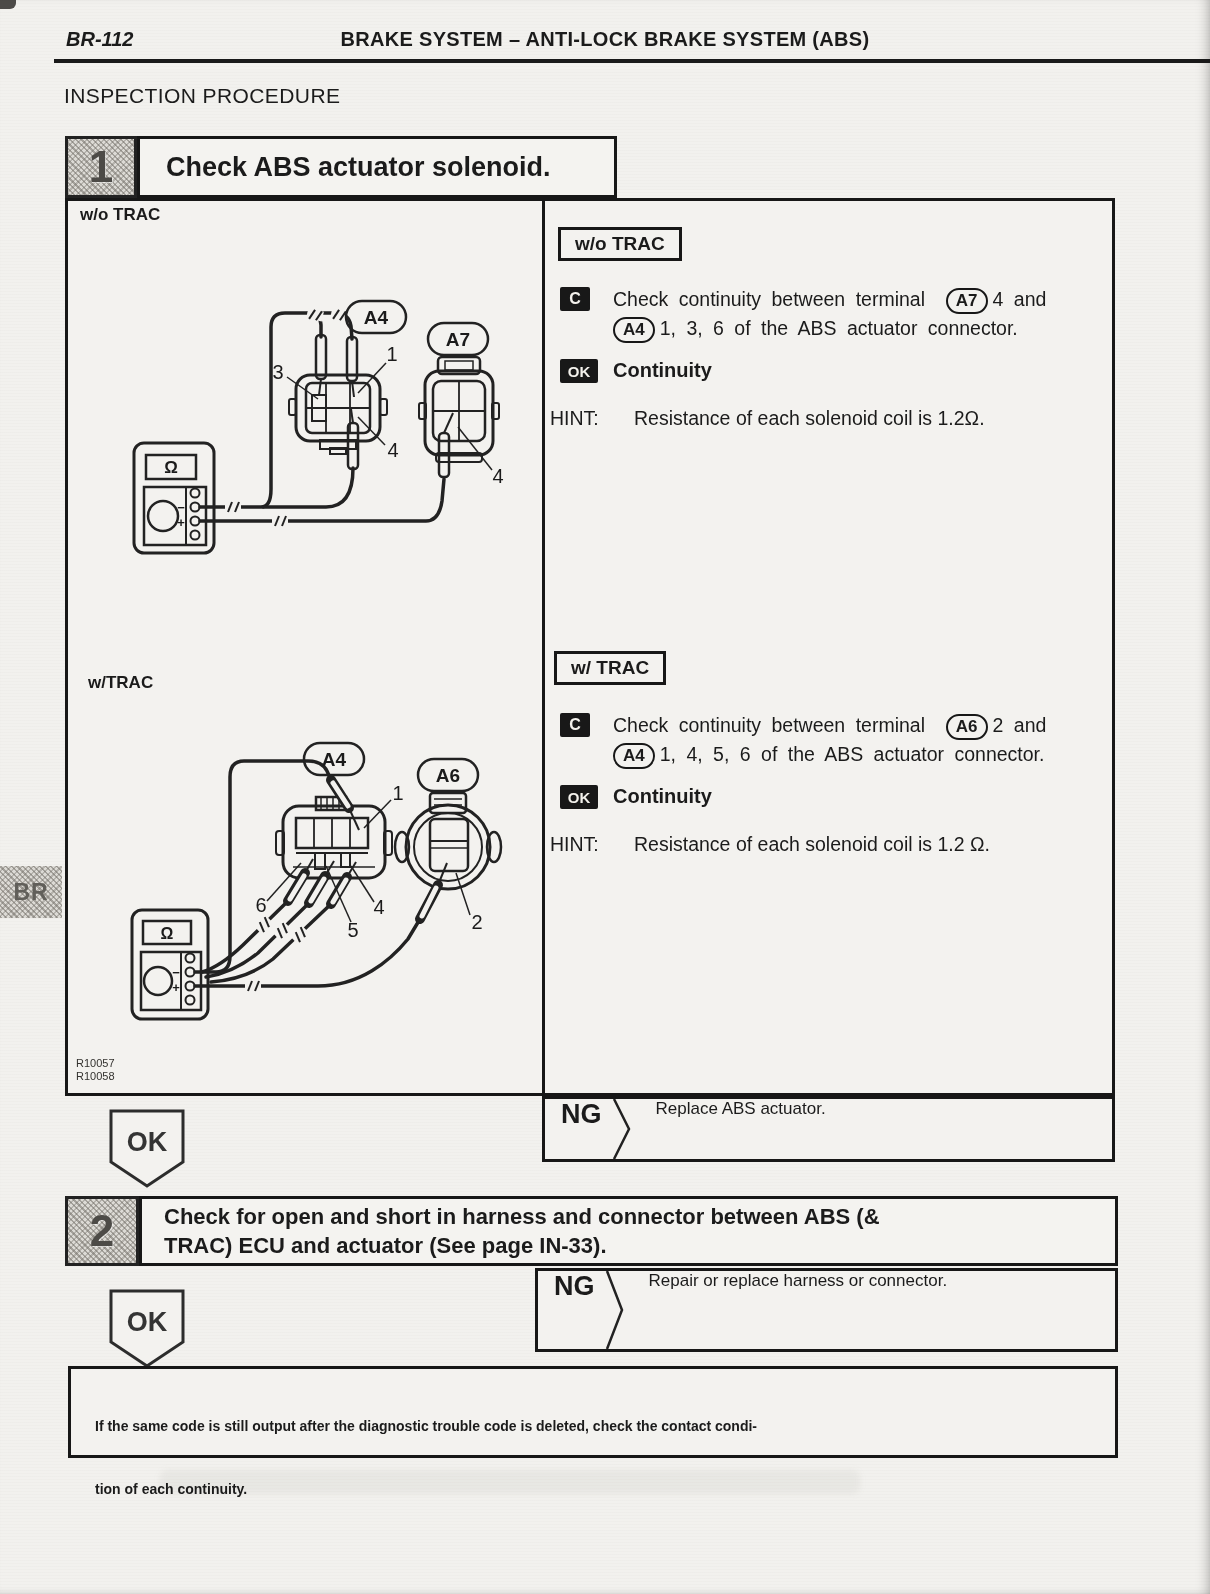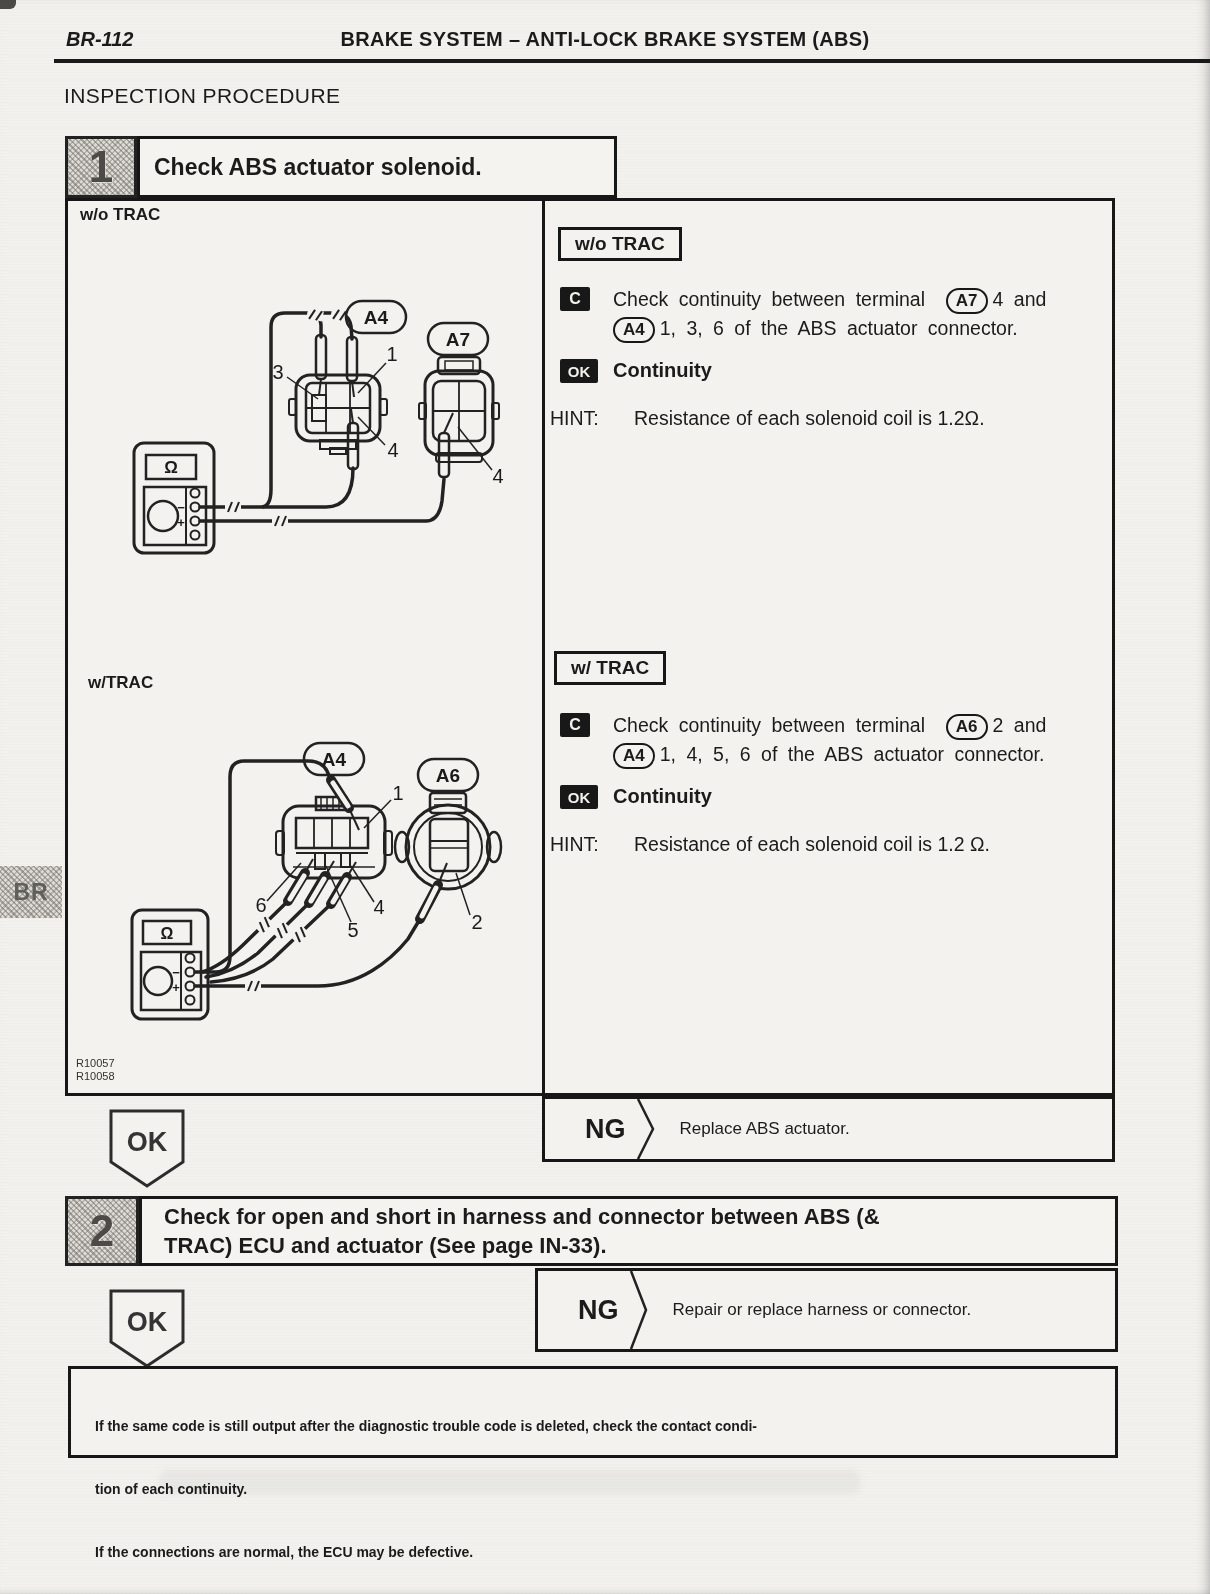--- a/index.html
+++ b/index.html
@@ -27,41 +27,41 @@
   
   .hatch{
     background-color:#dcdad5;
     background-image:
       repeating-linear-gradient(45deg, rgba(110,106,99,.5) 0 1.5px, transparent 1.5px 4px),
       repeating-linear-gradient(-45deg, rgba(110,106,99,.35) 0 1.5px, transparent 1.5px 4px);
   }
   .step-badge{display:flex;align-items:center;justify-content:center;border:3px solid #222;box-sizing:border-box;}
   .step-badge span{font-size:44px;font-weight:700;color:#4d4b47;text-shadow:1px 1px 0 rgba(255,255,255,.5);}
   .step-title-box{border:3px solid #171717;box-sizing:border-box;background:#f4f3f0;display:flex;align-items:center;}
-  .step-title-box .t{font-size:23px;font-weight:700;padding-left:14px;}
+  .step-title-box .t{font-size:27px;font-weight:700;padding-left:26px;}
   .step2-lines{font-size:22px;font-weight:700;line-height:29px;padding-left:22px;}
 
   
   .main-box{left:65px;top:198px;width:1050px;height:898px;border:3px solid #171717;box-sizing:border-box;background:#f3f2ef;}
   .vdivider{position:absolute;left:474px;top:0;width:3px;height:100%;background:#171717;}
   .cap{position:absolute;font-size:17px;font-weight:700;}
   .figrefs{position:absolute;left:8px;top:856px;font-size:11px;line-height:13px;color:#33322f;}
 
   .proc-label{position:absolute;border:3px solid #171717;box-sizing:border-box;padding:3px 14px;font-size:19px;font-weight:700;background:#f3f2ef;}
   .badge{position:absolute;background:#181818;color:#f3f1ec;display:flex;align-items:center;justify-content:center;font-weight:700;border-radius:2px;}
   .c-badge{width:30px;height:24px;font-size:16px;}
   .ok-badge{width:38px;height:24px;font-size:15px;}
   .check-text{position:absolute;width:494px;font-size:19.5px;line-height:28px;word-spacing:5px;}
   .oval{display:inline-block;border:2.5px solid #171717;border-radius:14px;padding:0 8px;font-weight:700;font-size:17px;line-height:22px;margin-right:5px;background:#f3f2ef;}
   .result{position:absolute;font-size:20px;font-weight:700;}
   .hint{position:absolute;font-size:19.5px;}
   .hint .hlab{display:inline-block;width:84px;}
 
   
-  .ng-row{border:3px solid #171717;box-sizing:border-box;background:#f3f2ef;display:flex;align-items:center;padding-left:24px;}
+  .ng-row{border:3px solid #171717;box-sizing:border-box;background:#f3f2ef;display:flex;}
   .ng-label{font-size:27px;font-weight:700;margin-left:16px;}
   .ng-chevron{margin-left:10px;height:100%;}
   .ng-action{font-size:17px;font-weight:400;margin-left:24px;}
 
   .okpent text{font-size:27px;font-weight:700;fill:#343434;}
   .okpent polygon{fill:#f3f2ef;stroke:#2c2c2c;stroke-width:3;}
 
   
   .note-box{left:68px;top:1366px;width:1050px;height:92px;border:3px solid #171717;box-sizing:border-box;padding:8px 24px;background:#f3f2ef;}
   .note-box div{font-size:14px;font-weight:700;line-height:27px;margin-top:36px;}
@@ -404,20 +404,19 @@
   </div>
 
   <svg class="abs okpent" style="left:108px;top:1288px;" width="78" height="82" viewBox="0 0 78 82">
     <polygon points="3,3 75,3 75,54 39,78 3,54"></polygon>
     <text x="39" y="43" text-anchor="middle">OK</text>
   </svg>
 
   <div class="abs note-box">
     <div>If the same code is still output after the diagnostic trouble code is deleted, check the contact condi-</div>
     <div>tion of each continuity.</div>
-    <div>If the connections are normal, the ECU may be defective.</div>
   </div>
 
   <div class="abs side-tab hatch">
     <span>BR</span>
   </div>
 
 </div>
 
 </body></html>

